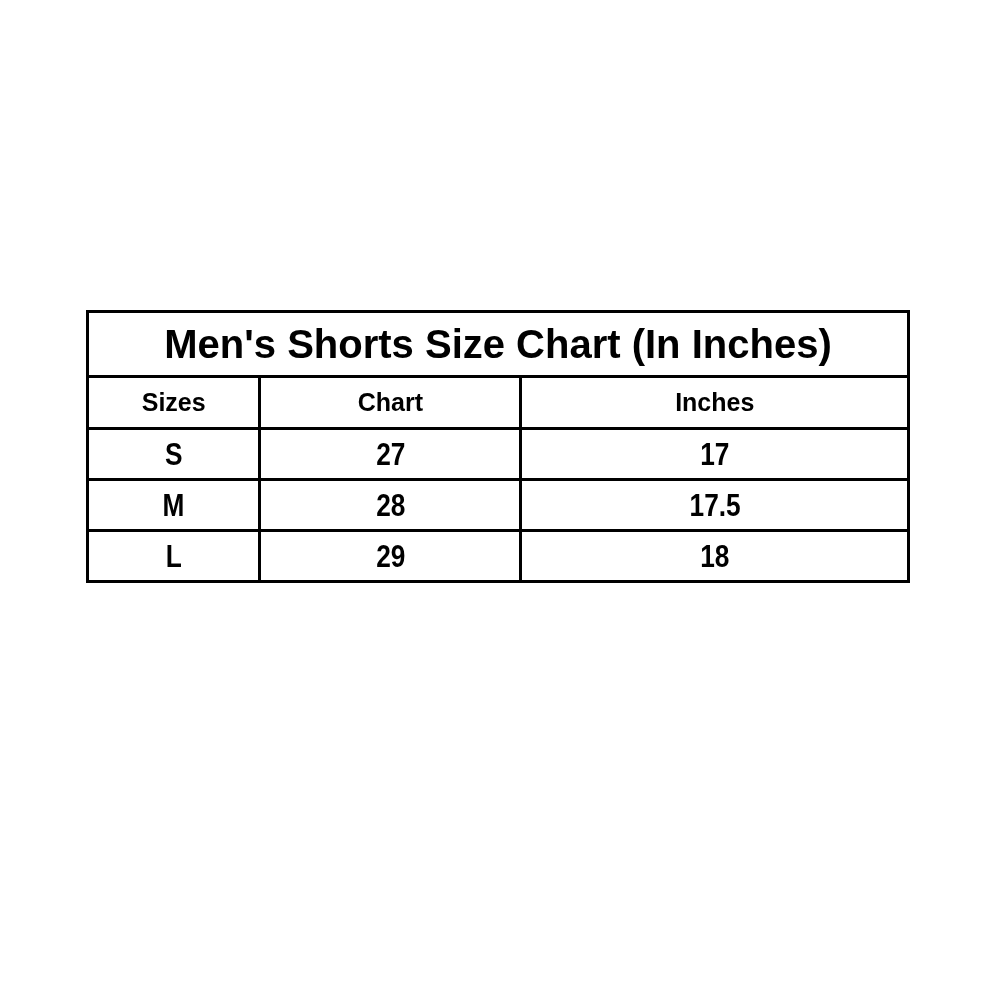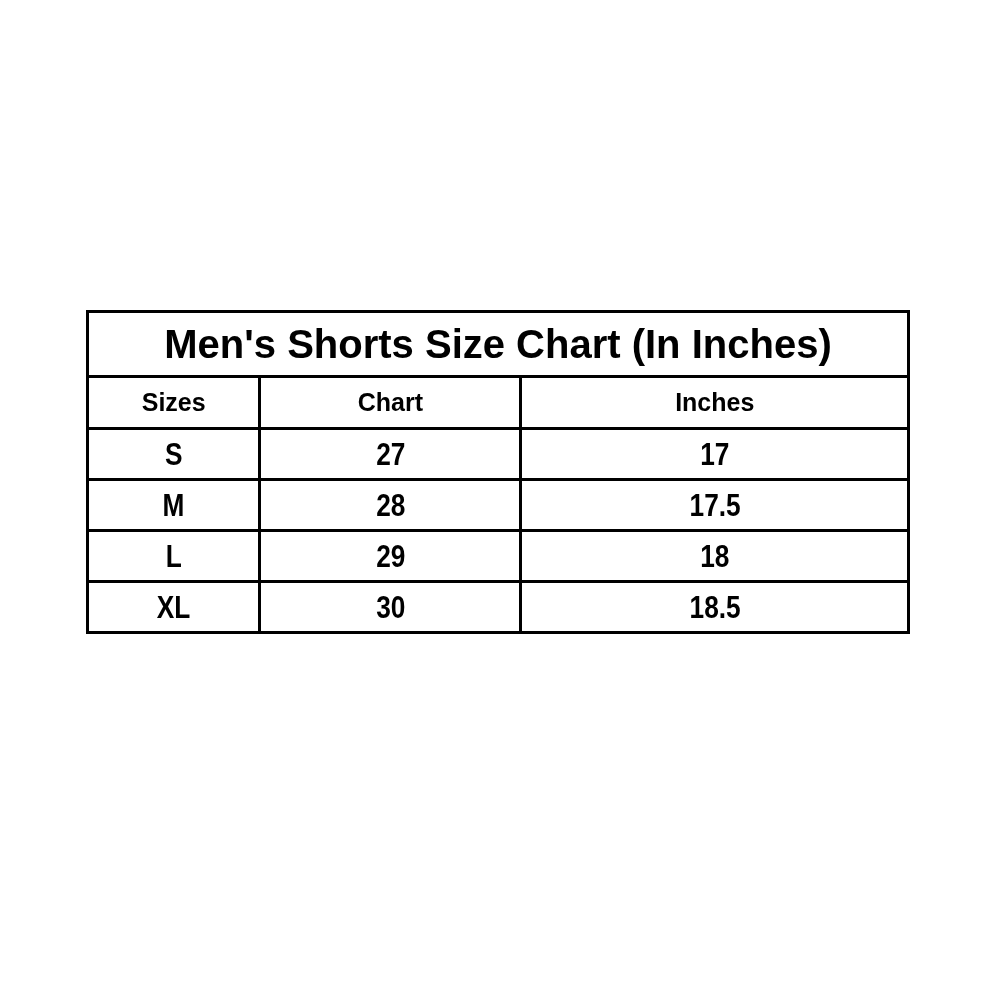--- a/index.html
+++ b/index.html
@@ -90,20 +90,15 @@
         <tr>
           <td class="data-cell"><span class="squeeze">M</span></td>
           <td class="data-cell"><span class="squeeze">28</span></td>
           <td class="data-cell"><span class="squeeze">17.5</span></td>
         </tr>
         <tr>
           <td class="data-cell"><span class="squeeze">L</span></td>
           <td class="data-cell"><span class="squeeze">29</span></td>
           <td class="data-cell"><span class="squeeze">18</span></td>
         </tr>
-        <tr>
-          <td class="data-cell"><span class="squeeze">XL</span></td>
-          <td class="data-cell"><span class="squeeze">30</span></td>
-          <td class="data-cell"><span class="squeeze">18.5</span></td>
-        </tr>
       </tbody>
   </table>
 </div>
 
 </body></html>

